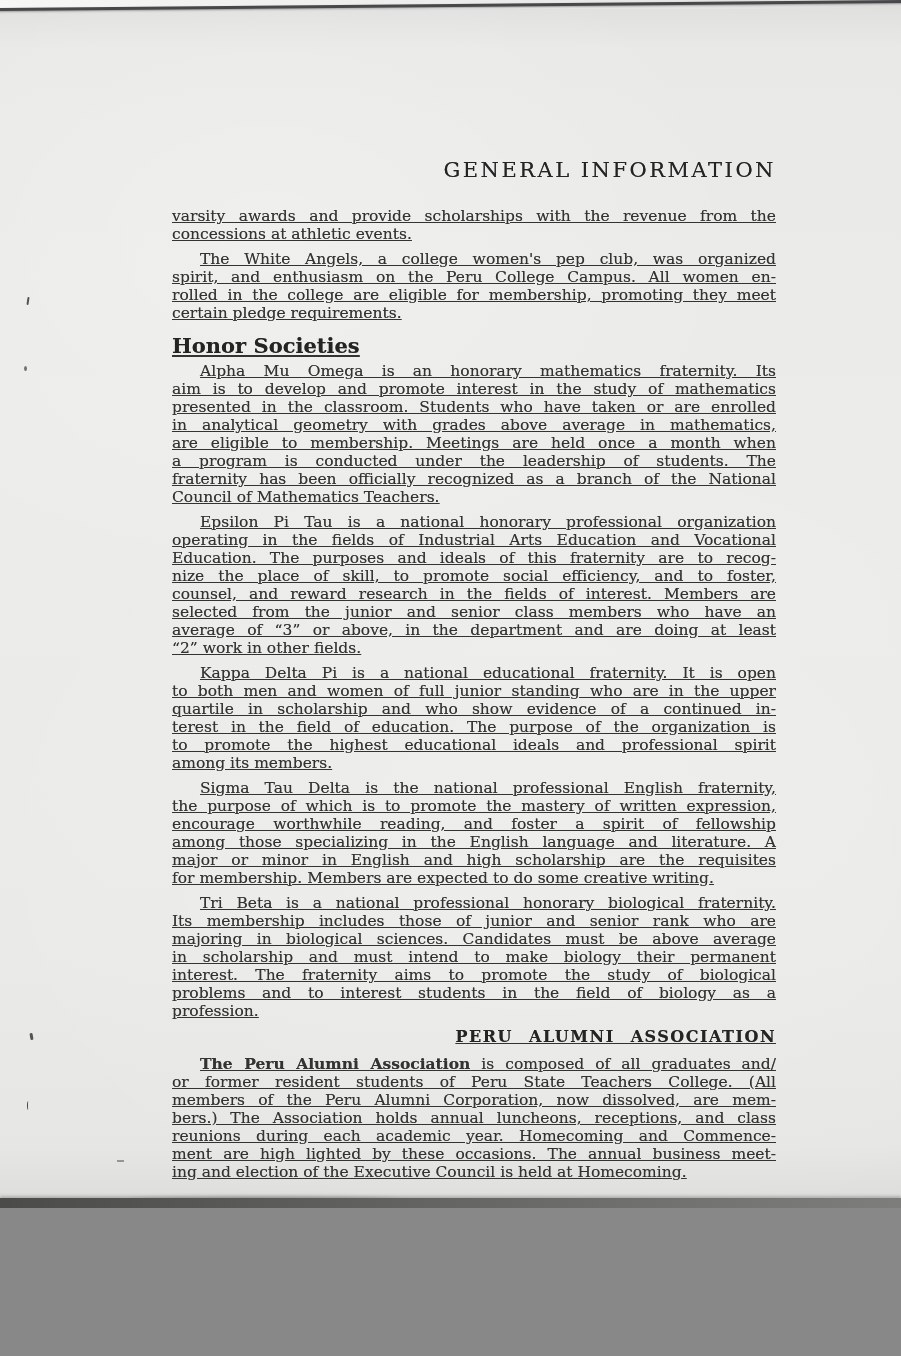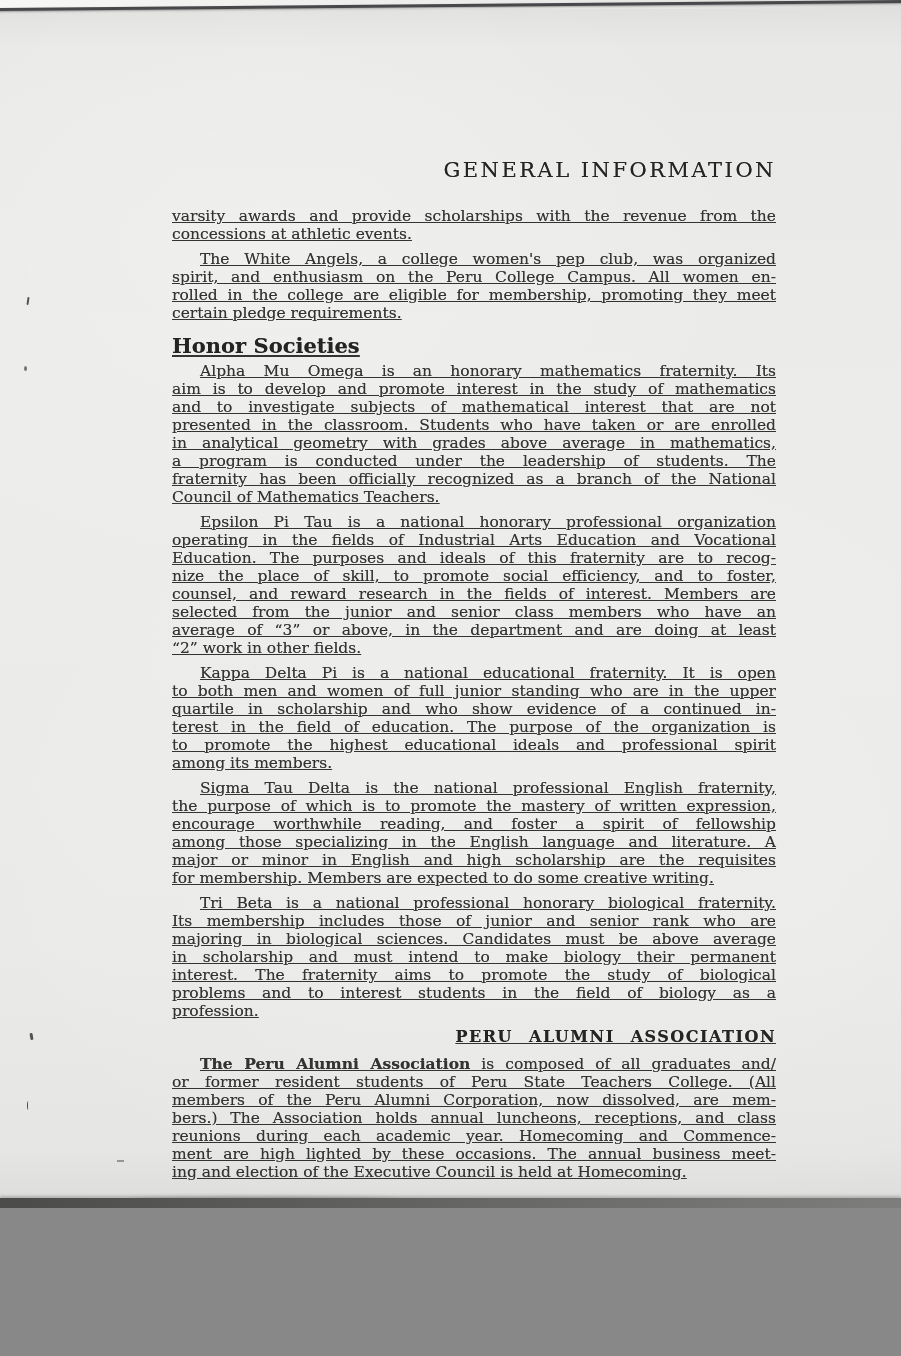--- a/index.html
+++ b/index.html
@@ -102,23 +102,23 @@
         <div class="para">
           <div class="line indent">The White Angels, a college women's pep club, was organized</div>
           <div class="line">spirit, and enthusiasm on the Peru College Campus. All women en-</div>
           <div class="line">rolled in the college are eligible for membership, promoting they meet</div>
           <div class="line last">certain pledge requirements.</div>
         </div>
         <div class="heading left">Honor Societies</div>
         <div class="para">
           <div class="line indent">Alpha Mu Omega is an honorary mathematics fraternity.  Its</div>
           <div class="line">aim is to develop and promote interest in the study of mathematics</div>
-          <div class="line">and to investigate subjects of mathematical interest that are not</div>
           <div class="line">presented in the classroom. Students who have taken or are enrolled</div>
           <div class="line">in analytical geometry with grades above average in mathematics,</div>
+          <div class="line">are eligible to membership. Meetings are held once a month when</div>
           <div class="line">a program is conducted under the leadership of students.  The</div>
           <div class="line">fraternity has been officially recognized as a branch of the National</div>
           <div class="line last">Council of Mathematics Teachers.</div>
         </div>
         <div class="para">
           <div class="line indent">Epsilon Pi Tau is a national honorary professional organization</div>
           <div class="line">operating in the fields of Industrial Arts Education and Vocational</div>
           <div class="line">Education.  The purposes and ideals of this fraternity are to recog-</div>
           <div class="line">nize the place of skill, to promote social efficiency, and to foster,</div>
           <div class="line">counsel, and reward research in the fields of interest.  Members are</div>

